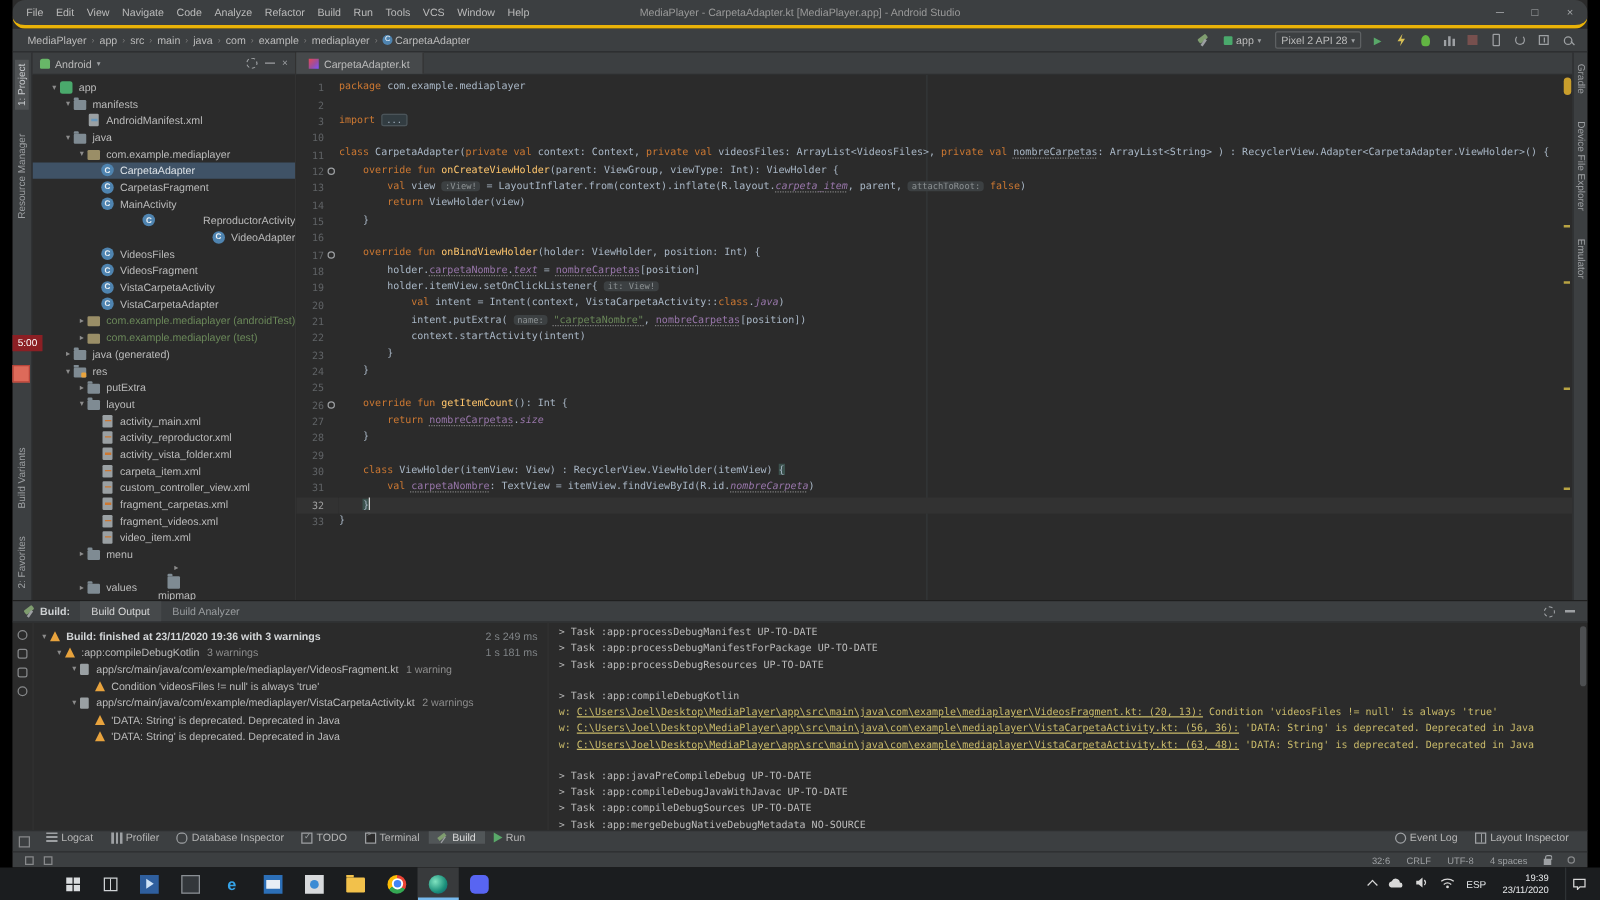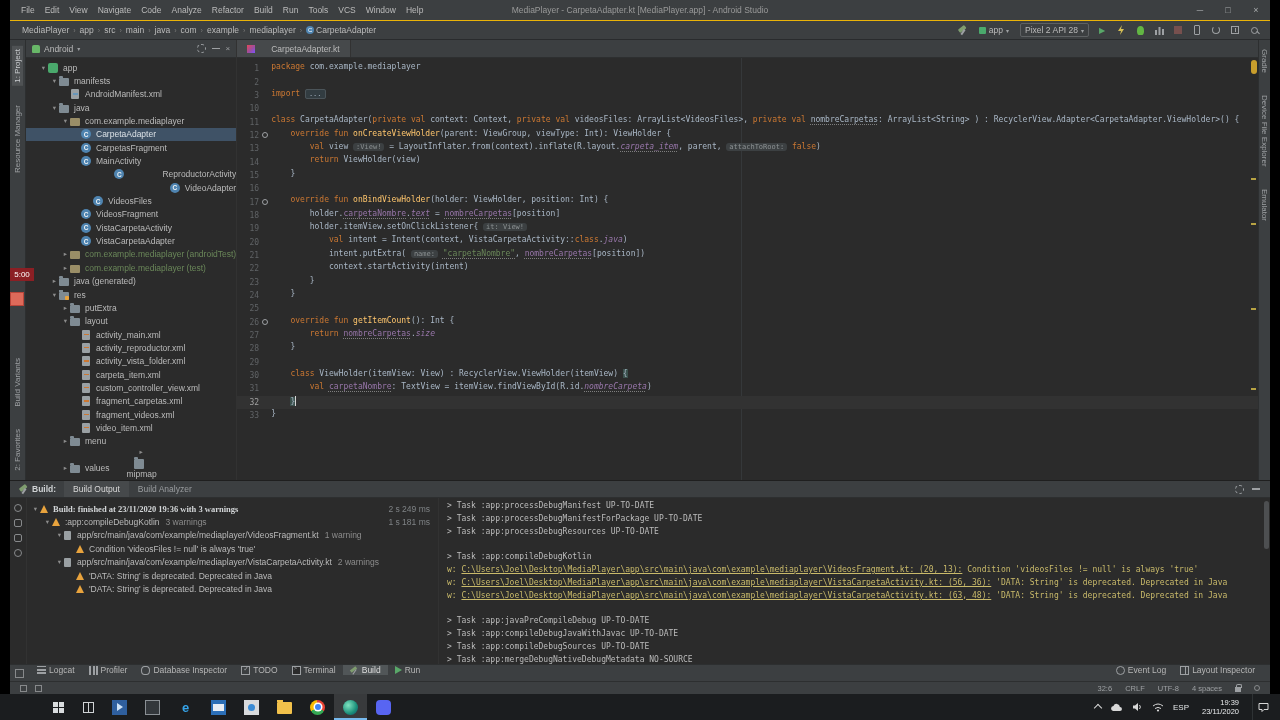--- a/index.html
+++ b/index.html
@@ -2,21 +2,21 @@
 <html><head>
 <meta charset="utf-8">
 <style>
   *{margin:0;padding:0;box-sizing:border-box;}
   html,body{width:1280px;height:720px;overflow:hidden;background:#000;}
   body{font-family:"Liberation Sans",sans-serif;}
   #root{position:relative;width:1280px;height:720px;background:#000;}
   #ide{position:absolute;left:10px;top:0;width:1260px;height:694px;background:#2b2b2b;display:flex;flex-direction:column;overflow:hidden;}
 
   
-  .titlebar{flex:0 0 20px;background:#3c3f41;position:relative;display:flex;align-items:center;border-bottom:1px solid #eab308;}
+  .titlebar{flex:0 0 20px;background:#3c3f41;position:relative;display:flex;align-items:center;border-bottom:3px solid #eab308;border-radius:10px;}
   .menus{display:flex;padding-left:6px;z-index:2;}
   .menu-item{color:#bbbbbb;font-size:8.5px;padding:0 5px;cursor:default;}
   .win-title{position:absolute;left:0;right:0;text-align:center;color:#9a9a9a;font-size:8.5px;}
   .win-controls{margin-left:auto;display:flex;z-index:2;}
   .win-controls span{width:28px;text-align:center;color:#a6a9ab;font-size:9px;line-height:20px;}
 
   
   .toolbar{flex:0 0 19px;background:#3c3f41;border-bottom:1px solid #292b2d;display:flex;align-items:center;}
   .crumbs{display:flex;align-items:center;padding-left:12px;font-size:8.5px;color:#bbbbbb;gap:3px;}
   .crumb{display:flex;align-items:center;gap:2px;}
@@ -77,21 +77,21 @@
   .ti-pkg{height:8px;background:#9a8e67;border-radius:1px;margin-top:2px;}
   .ti-app{background:#4aa96c;border-radius:2px;}
   .ti-kclass{border-radius:50%;background:#4f84b0;color:#eef2f5;font-size:6.5px;font-weight:bold;}
   .ti-file,.ti-xml{width:8px;flex:0 0 8px;height:10px;background:#9aa0a3;border-radius:1px;margin-left:1px;margin-right:5px;}
   .ti-xml::after{content:'';position:absolute;left:2px;top:4px;width:5px;height:1.4px;background:#cc7832;}
   .ti-file::after{content:'';position:absolute;left:2px;top:4px;width:5px;height:1.4px;background:#6897bb;}
 
   
   .editor{flex:1;display:flex;flex-direction:column;min-width:0;min-height:0;background:#2b2b2b;}
   .tabbar{flex:0 0 18px;background:#3c3f41;border-bottom:1px solid #2d2f30;display:flex;align-items:stretch;}
-  .tab{display:flex;align-items:center;gap:16px;background:#46494b;color:#bbbbbb;font-size:8.5px;padding:0 10px;border-right:1px solid #323232;}
+  .tab{display:flex;align-items:center;gap:4px;background:#46494b;color:#bbbbbb;font-size:8.5px;padding:0 10px;border-right:1px solid #323232;}
   .kt-ico{width:8px;height:8px;background:linear-gradient(135deg,#e44857,#9d4e9e 55%,#7f52ff);}
   .code-wrap{flex:1;display:flex;position:relative;overflow:hidden;}
   .gutter{flex:0 0 34px;padding-top:4px;}
   .grow{height:13.35px;display:flex;align-items:center;justify-content:flex-end;}
   .gnum{color:#606366;font:8px "DejaVu Sans Mono",monospace;}
   .gslot{width:12px;height:100%;position:relative;flex:0 0 12px;}
   .ov{position:absolute;left:3px;top:3.5px;width:6px;height:6px;border:1px solid #9da0a3;border-radius:50%;}
   .grow.cur{background:#323232;}
   .grow.cur .gnum{color:#a1a1a1;}
   .code{flex:1;padding-top:4px;position:relative;overflow:hidden;}
@@ -119,21 +119,21 @@
   .bh-label{display:flex;align-items:center;gap:4px;padding:0 8px;font-weight:bold;color:#cfd2d4;}
   .btab{display:flex;align-items:center;padding:0 9px;color:#9a9da0;}
   .btab.active{color:#d8d8d8;background:#46494b;}
   .bh-icons{margin-left:auto;display:flex;align-items:center;gap:8px;padding-right:10px;}
   .build-body{flex:1;display:flex;min-height:0;}
   .build-vbar{flex:0 0 17px;border-right:1px solid #323232;display:flex;flex-direction:column;align-items:center;gap:7px;padding-top:6px;}
   .vbar-ico{width:8px;height:8px;border:1px solid #87898b;border-radius:2px;}
   .vbar-ico.round{border-radius:50%;}
   .build-tree{flex:0 0 412px;border-right:1px solid #323232;padding-top:4px;font-size:8.5px;color:#bbbbbb;overflow:hidden;}
   .brow{height:13.4px;display:flex;align-items:center;white-space:nowrap;position:relative;padding-right:60px;}
-  .blabel.bold{font-weight:bold;color:#d3d6d8;font-family:Liberation Serif, serif;}
+  .blabel.bold{font-weight:bold;color:#d3d6d8;}
   .bsuffix{color:#8c8c8c;margin-left:6px;}
   .btime{position:absolute;right:8px;color:#7f8386;}
   .bi{width:9px;flex:0 0 9px;margin-right:4px;position:relative;height:10px;}
   .bi-warn::after{content:'';position:absolute;left:0;top:1px;width:0;height:0;border-left:4.5px solid transparent;border-right:4.5px solid transparent;border-bottom:8px solid #e8a33d;}
   .bi-file{width:7px;flex:0 0 7px;height:9px;background:#9aa0a3;border-radius:1px;margin-top:1px;margin-right:6px;}
   .build-console{flex:1;position:relative;padding:3px 0 0 8px;overflow:hidden;}
   .cline{height:12.8px;line-height:12.8px;white-space:pre;font:8px "DejaVu Sans Mono",monospace;color:#bbbbbb;}
   .cwarn{color:#c9ba6a;}
   .clink{color:#c9ba6a;text-decoration:underline;}
   .cscroll{position:absolute;right:1px;top:3px;width:5px;height:48px;background:#4d4f51;border-radius:3px;}
@@ -372,21 +372,21 @@
             <div class="trow" style="padding-left: 46px; justify-content: space-between;">
               <span class="tarrow"></span>
               <span class="ti ti-kclass">C</span>
               <span class="tlabel">ReproductorActivity</span>
             </div>
             <div class="trow" style="padding-left: 46px; justify-content: flex-end;">
               <span class="tarrow"></span>
               <span class="ti ti-kclass">C</span>
               <span class="tlabel">VideoAdapter</span>
             </div>
-            <div class="trow" style="padding-left: 46px; margin-left: 12px;">
+            <div class="trow" style="padding-left: 46px;">
               <span class="tarrow"></span>
               <span class="ti ti-kclass">C</span>
               <span class="tlabel">VideosFiles</span>
             </div>
             <div class="trow" style="padding-left: 46px;">
               <span class="tarrow"></span>
               <span class="ti ti-kclass">C</span>
               <span class="tlabel">VideosFragment</span>
             </div>
             <div class="trow" style="padding-left: 46px;">

